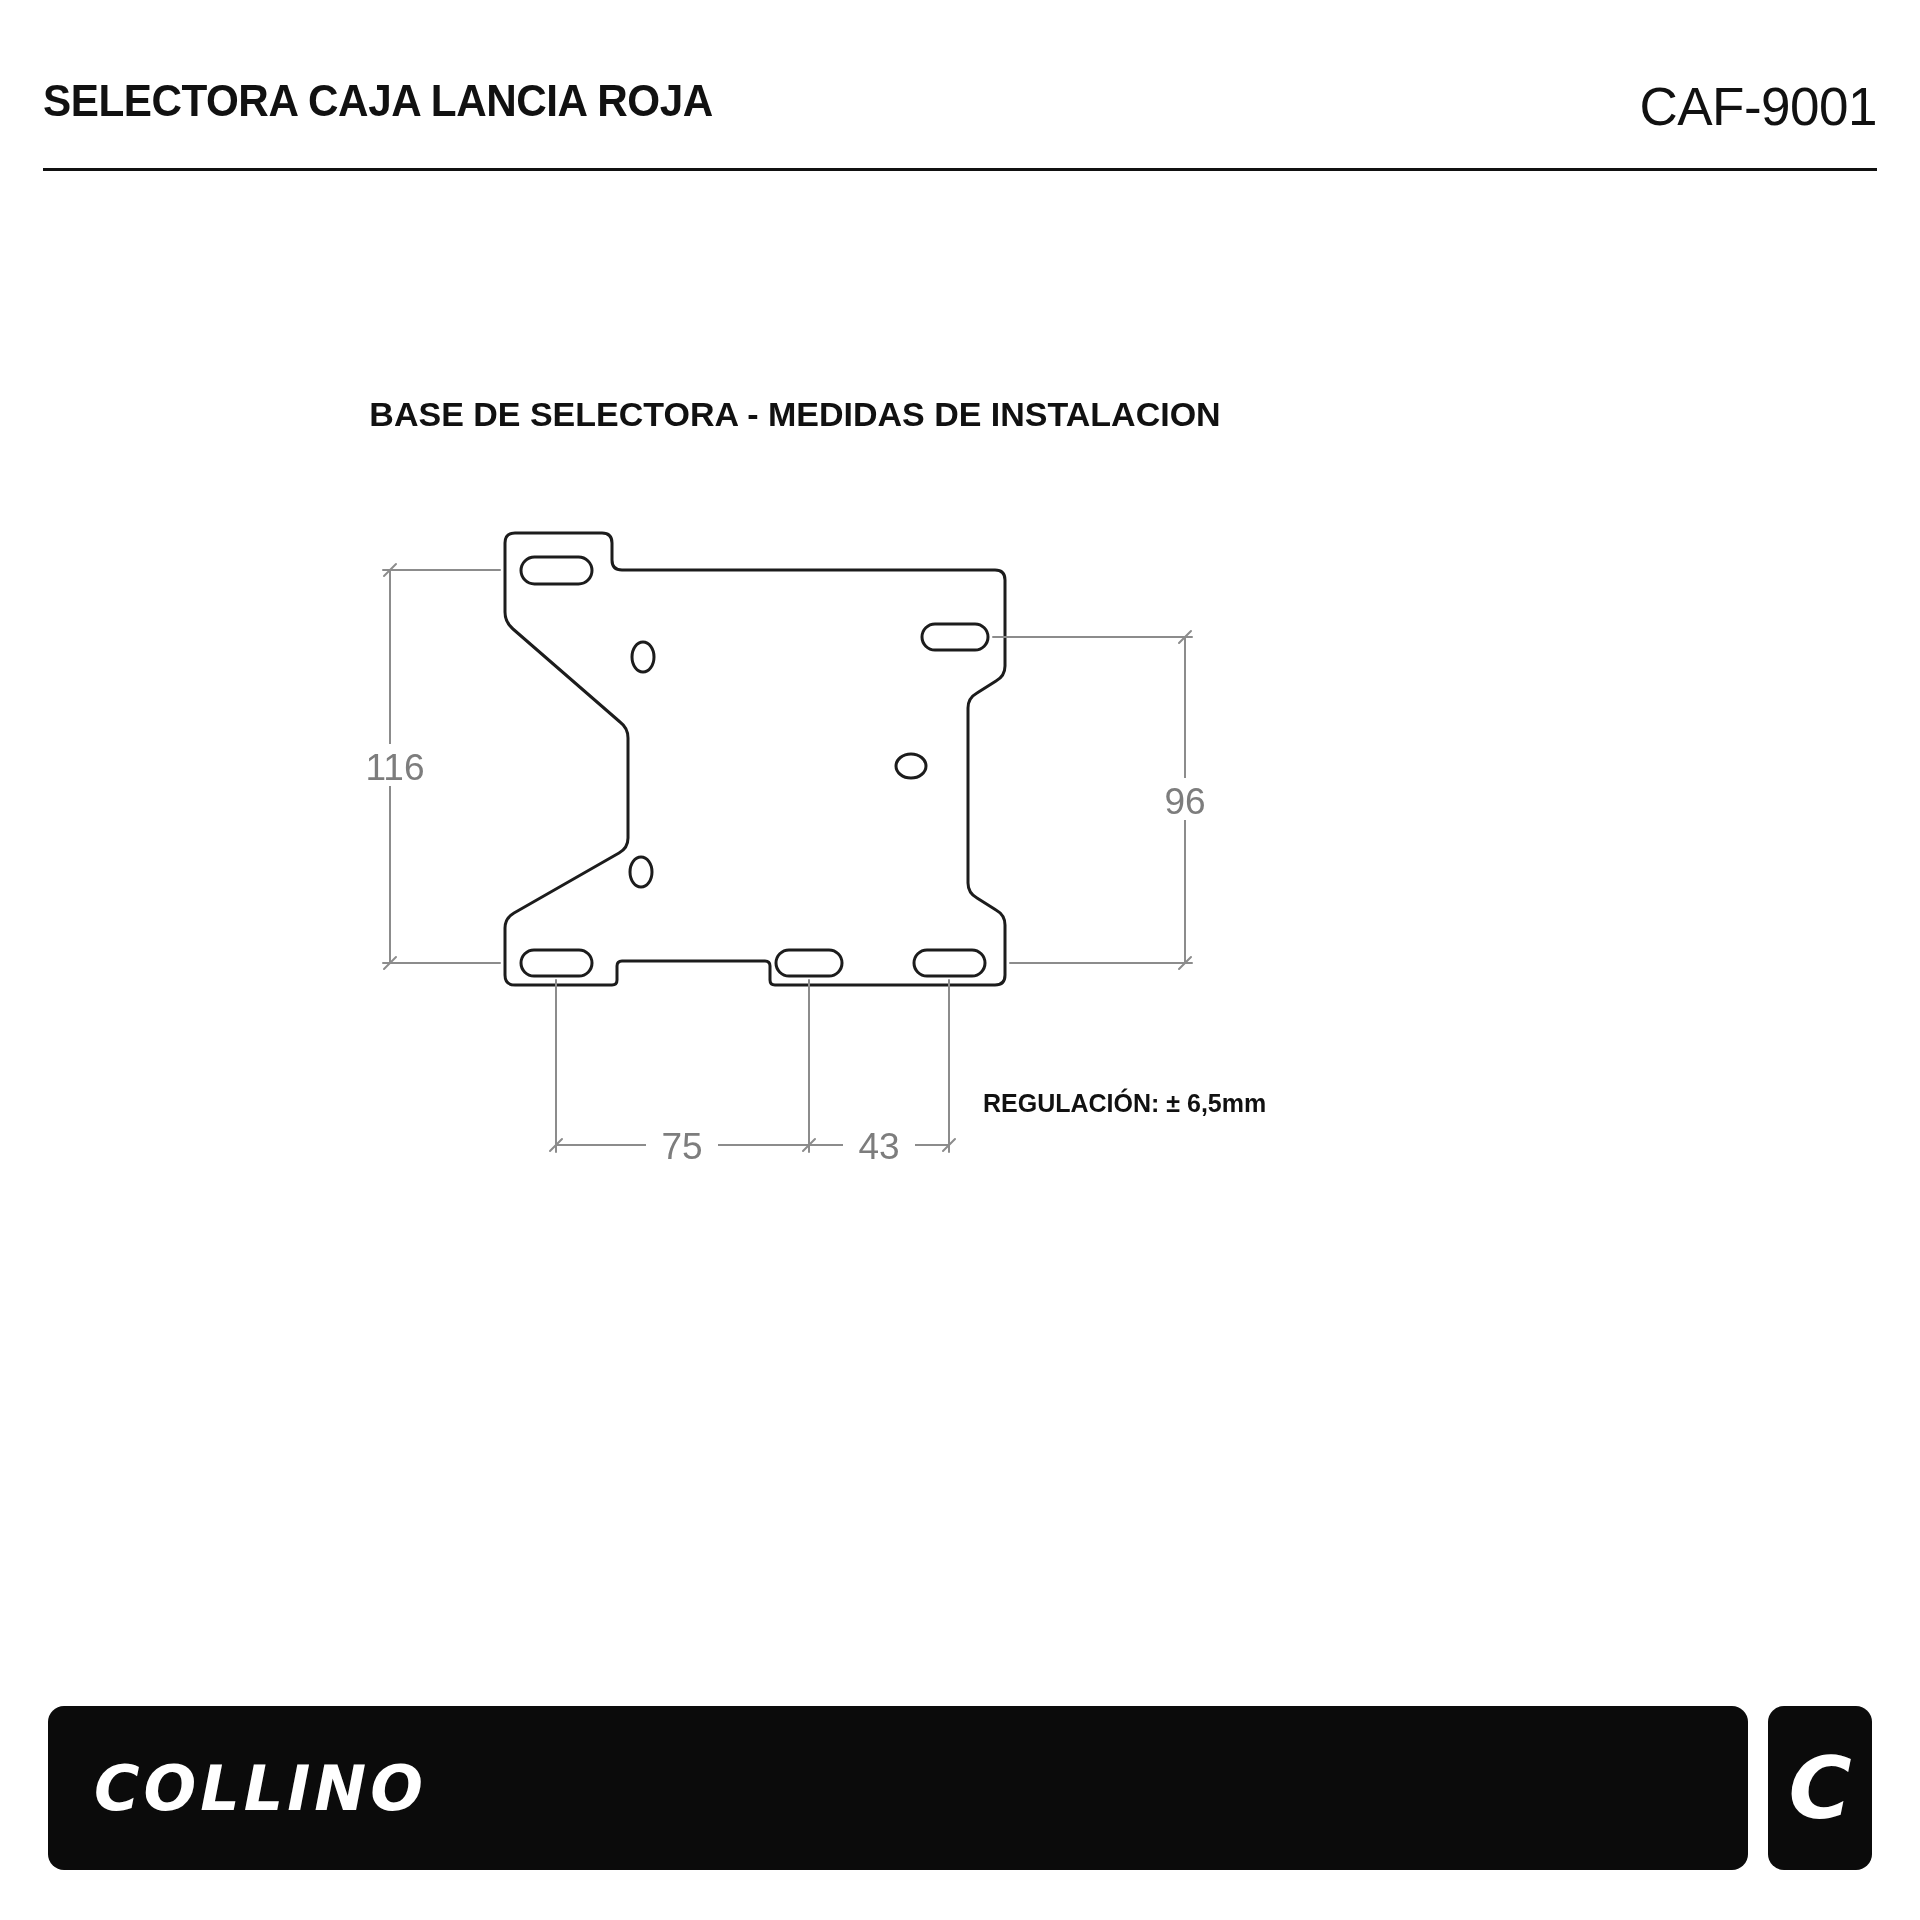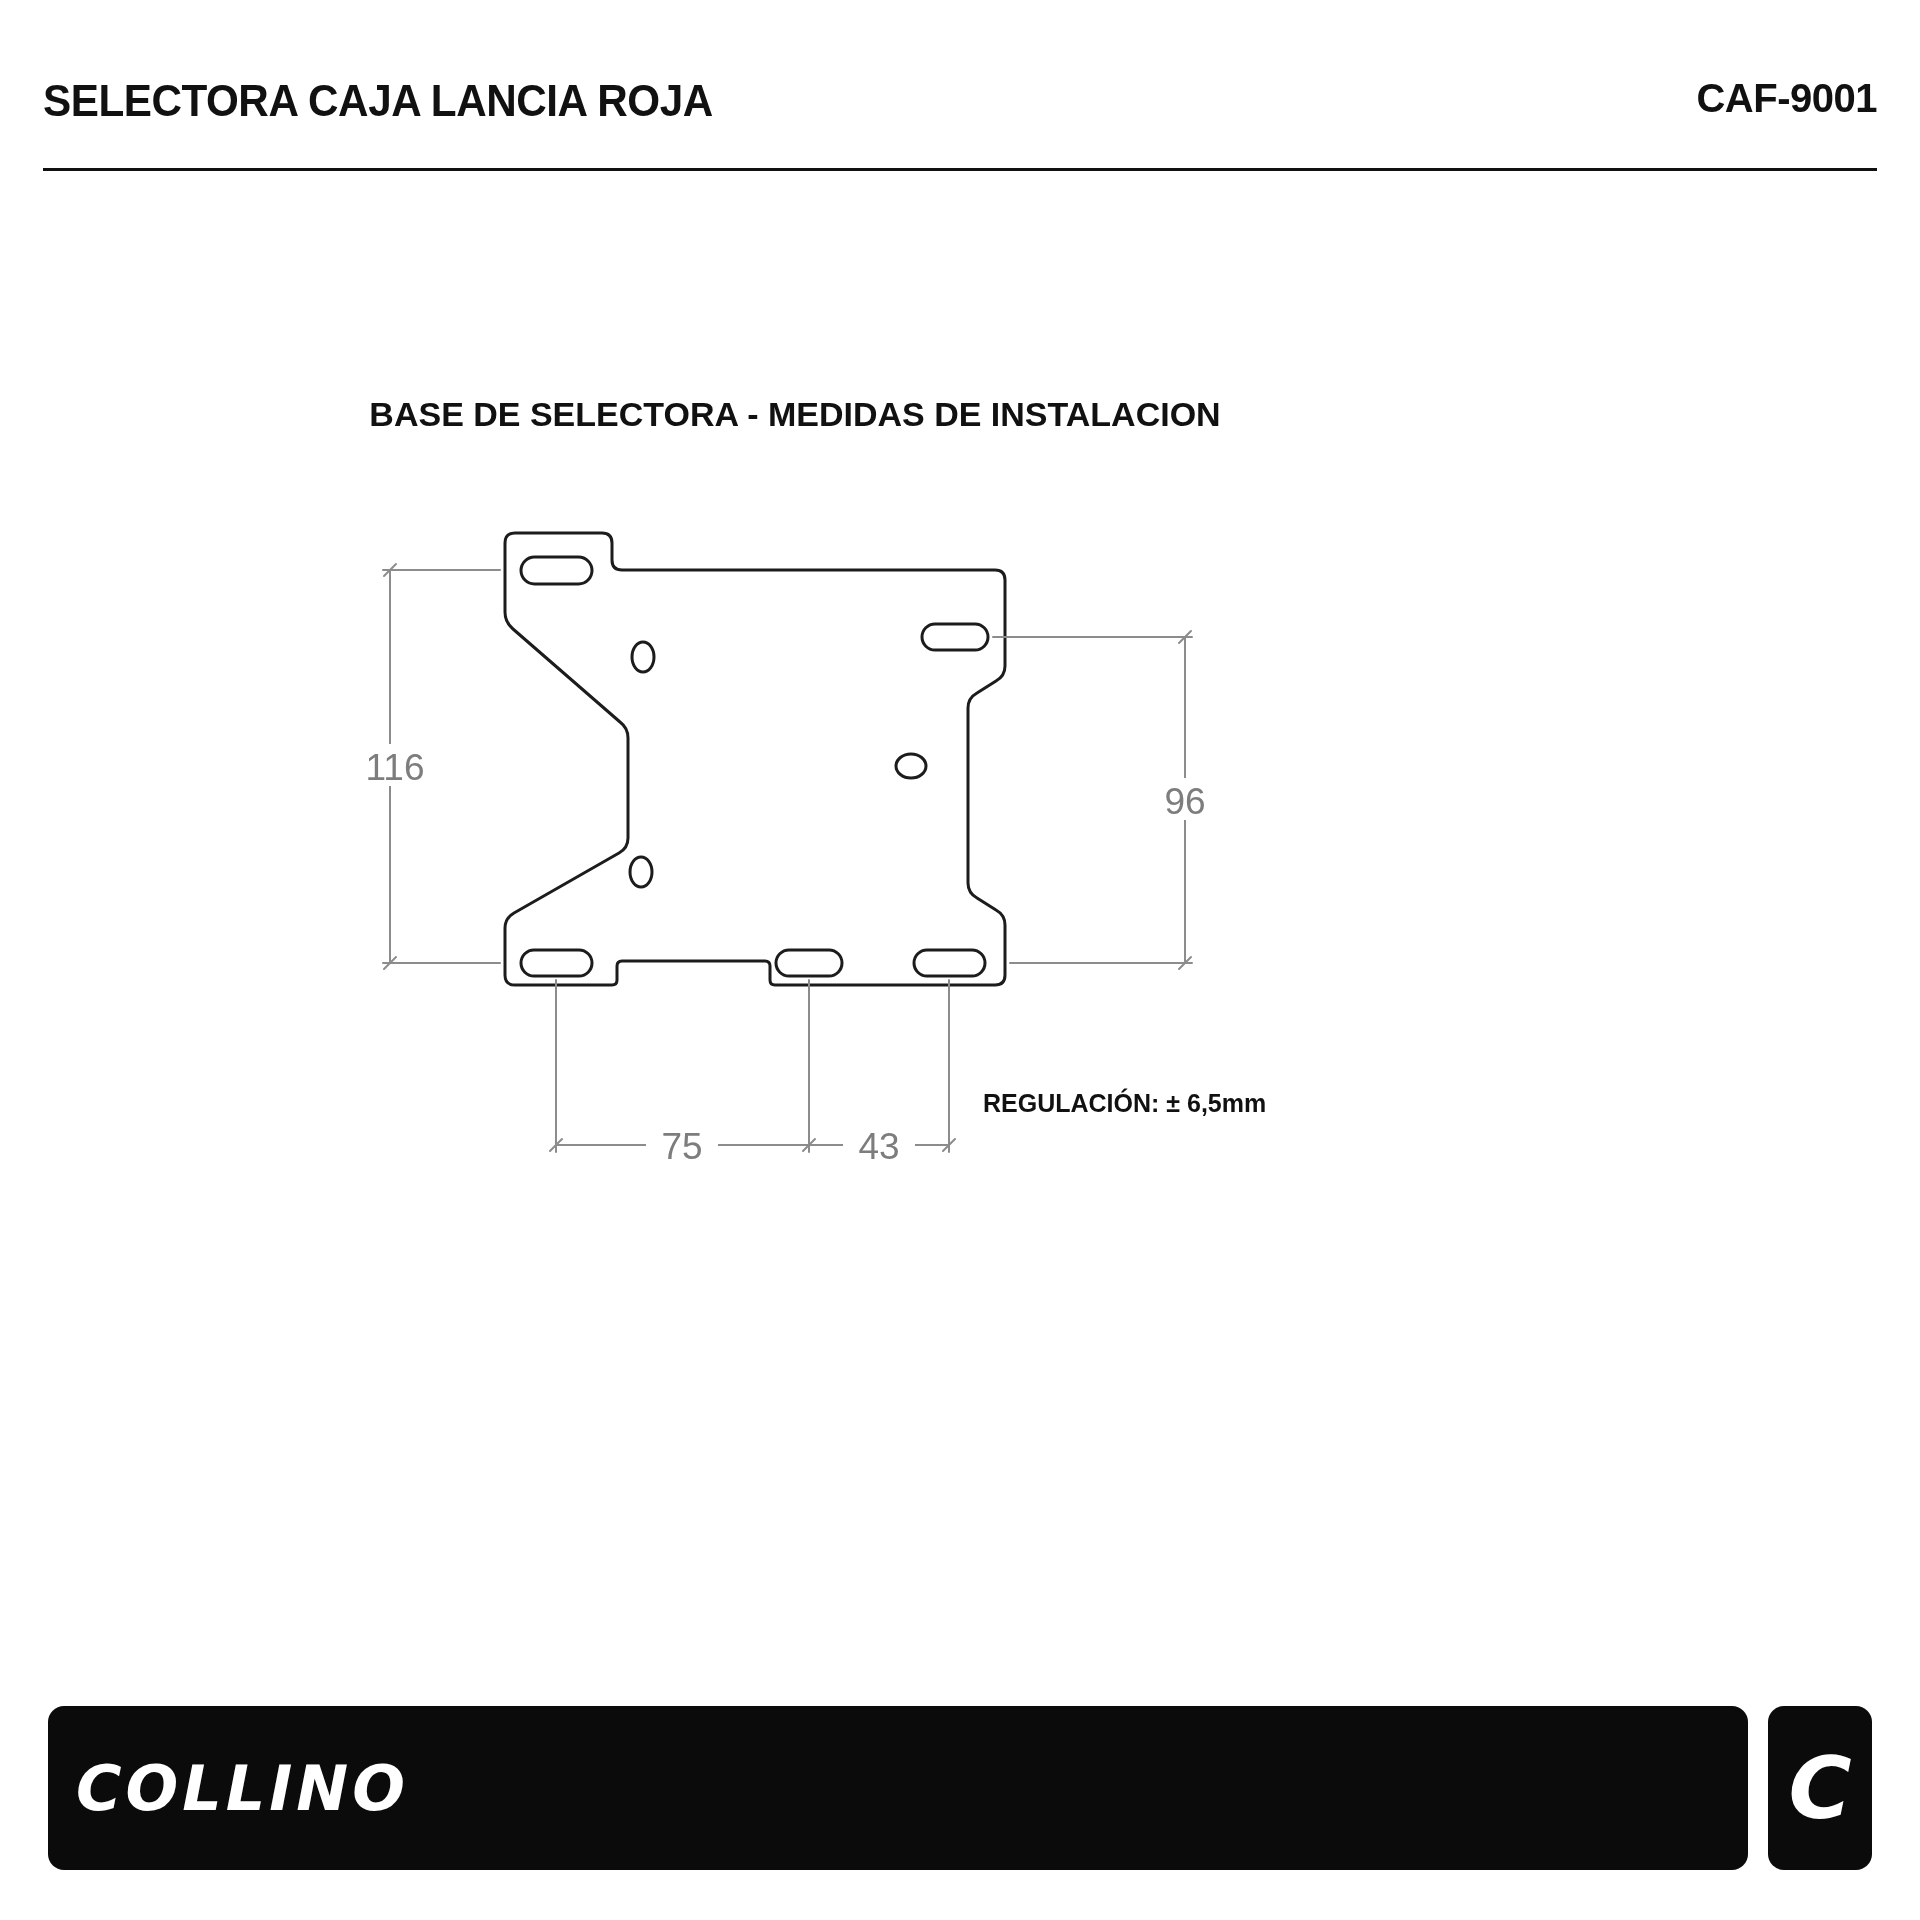--- a/index.html
+++ b/index.html
@@ -10,21 +10,21 @@
     color:#111;
   }
   .header-title {
     position:absolute; left:43px; top:76px;
     font-size:44px; font-weight:bold; letter-spacing:-0.5px;
     transform:scaleX(.96); transform-origin:left center;
     white-space:nowrap;
   }
   .header-code {
     position:absolute; right:43px; top:76px;
-    font-size:40px; font-weight:bold; letter-spacing:-0.5px;
+    font-size:53px; font-weight:normal; letter-spacing:-0.5px;
     white-space:nowrap;
   }
   .header-rule {
     position:absolute; left:43px; right:43px; top:168px;
     height:3px; background:#111;
   }
   .drawing-title {
     position:absolute; left:340px; top:395px; width:910px;
     text-align:center; font-size:34px; font-weight:bold;
     letter-spacing:0px; white-space:nowrap;
@@ -32,21 +32,21 @@
   svg.draw { position:absolute; left:0; top:0; }
   .outline { fill:none; stroke:#1c1c1c; stroke-width:3; stroke-linejoin:round; stroke-linecap:round; }
   .hole    { fill:none; stroke:#1c1c1c; stroke-width:3; }
   .dim     { fill:none; stroke:#8c8c8c; stroke-width:2; stroke-linecap:round; }
   .gap     { fill:#ffffff; stroke:none; }
   .dimlabel{ fill:#7d7d7d; font-size:37px; font-family:"Liberation Sans",sans-serif; }
   .note    { fill:#111111; font-size:25px; font-weight:bold; font-family:"Liberation Sans",sans-serif; }
   .footer-bar {
     position:absolute; left:48px; top:1706px; width:1700px; height:164px;
     background:#0b0b0b; border-radius:16px;
-    display:flex; align-items:center; padding-left:28px; box-sizing:border-box;
+    display:flex; align-items:center; padding-left:46px; box-sizing:border-box;
   }
   .brand {
     color:#fff; font-style:italic; font-weight:bold; font-size:62px;
     letter-spacing:4px; font-family:"DejaVu Sans", sans-serif;
     white-space:nowrap;
   }
   .footer-square {
     position:absolute; left:1768px; top:1706px; width:104px; height:164px;
     background:#0b0b0b; border-radius:16px;
     display:flex; align-items:center; justify-content:center;

